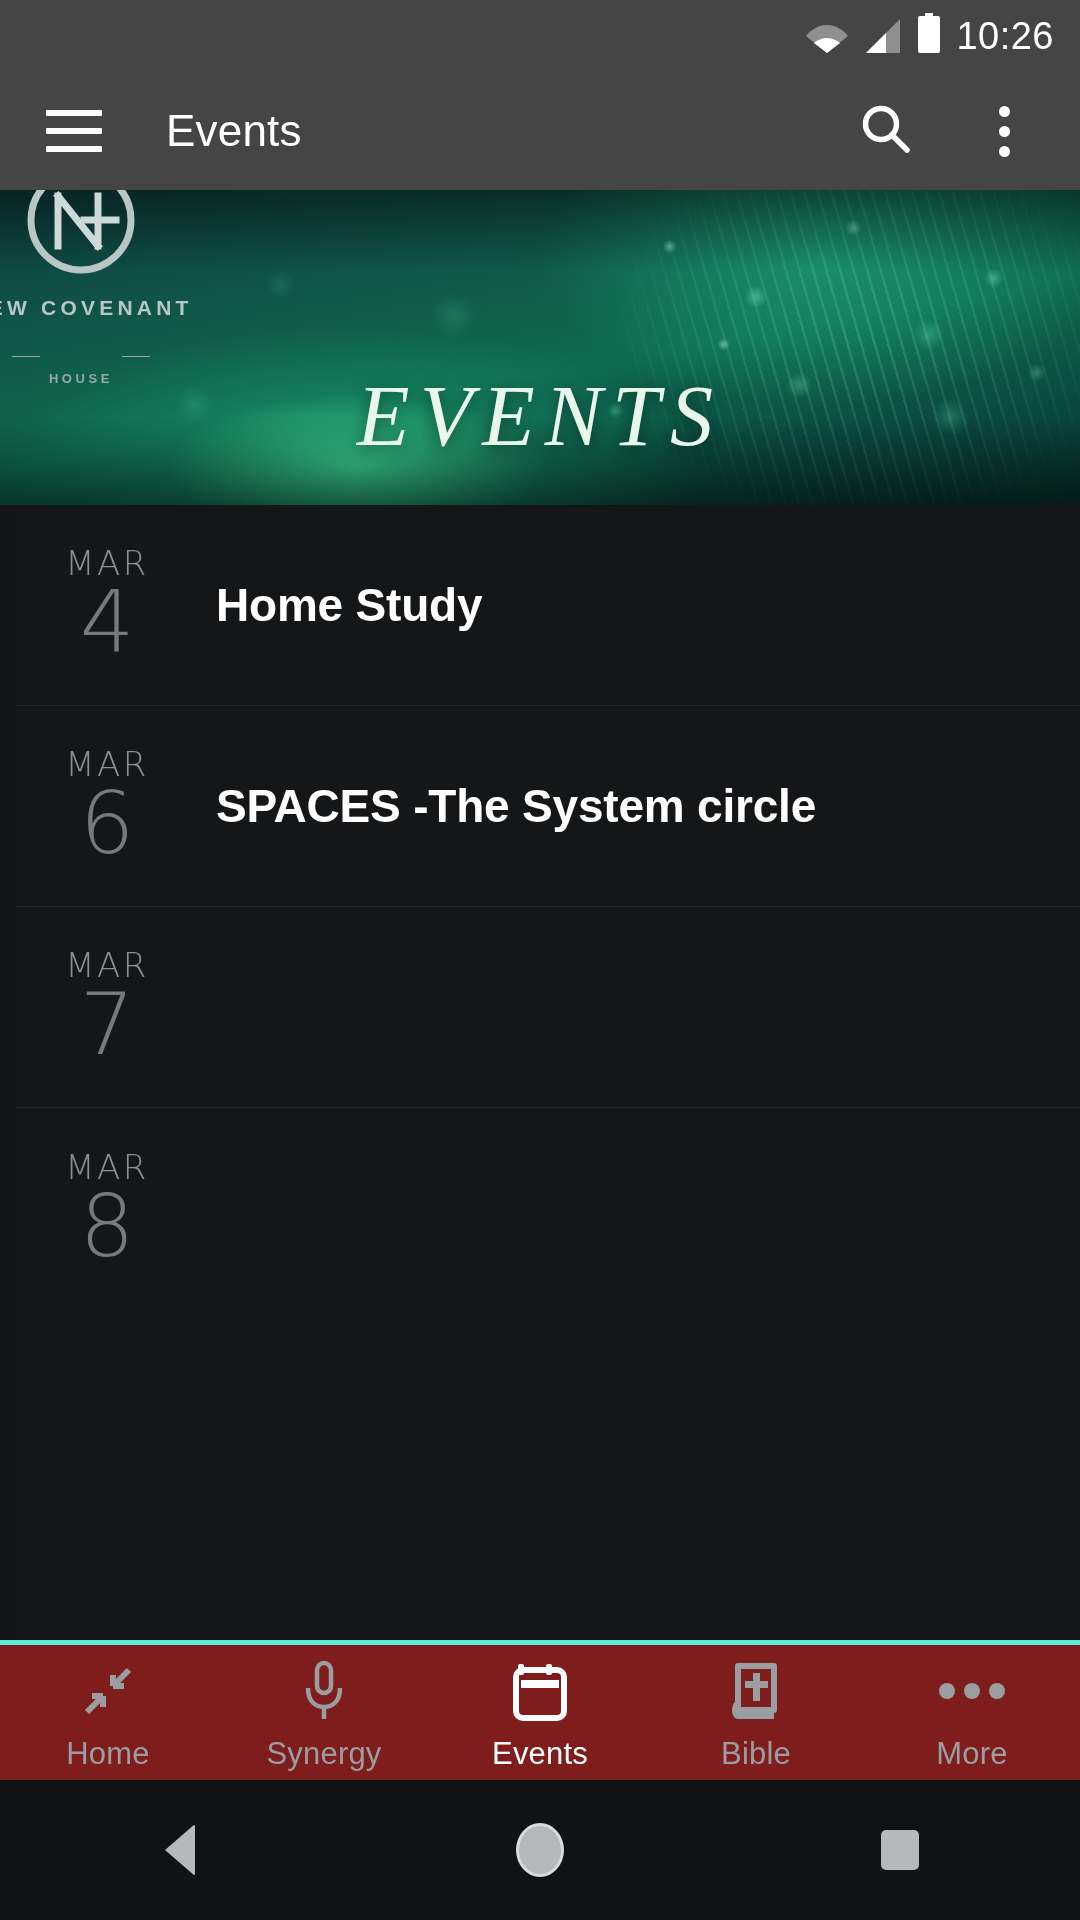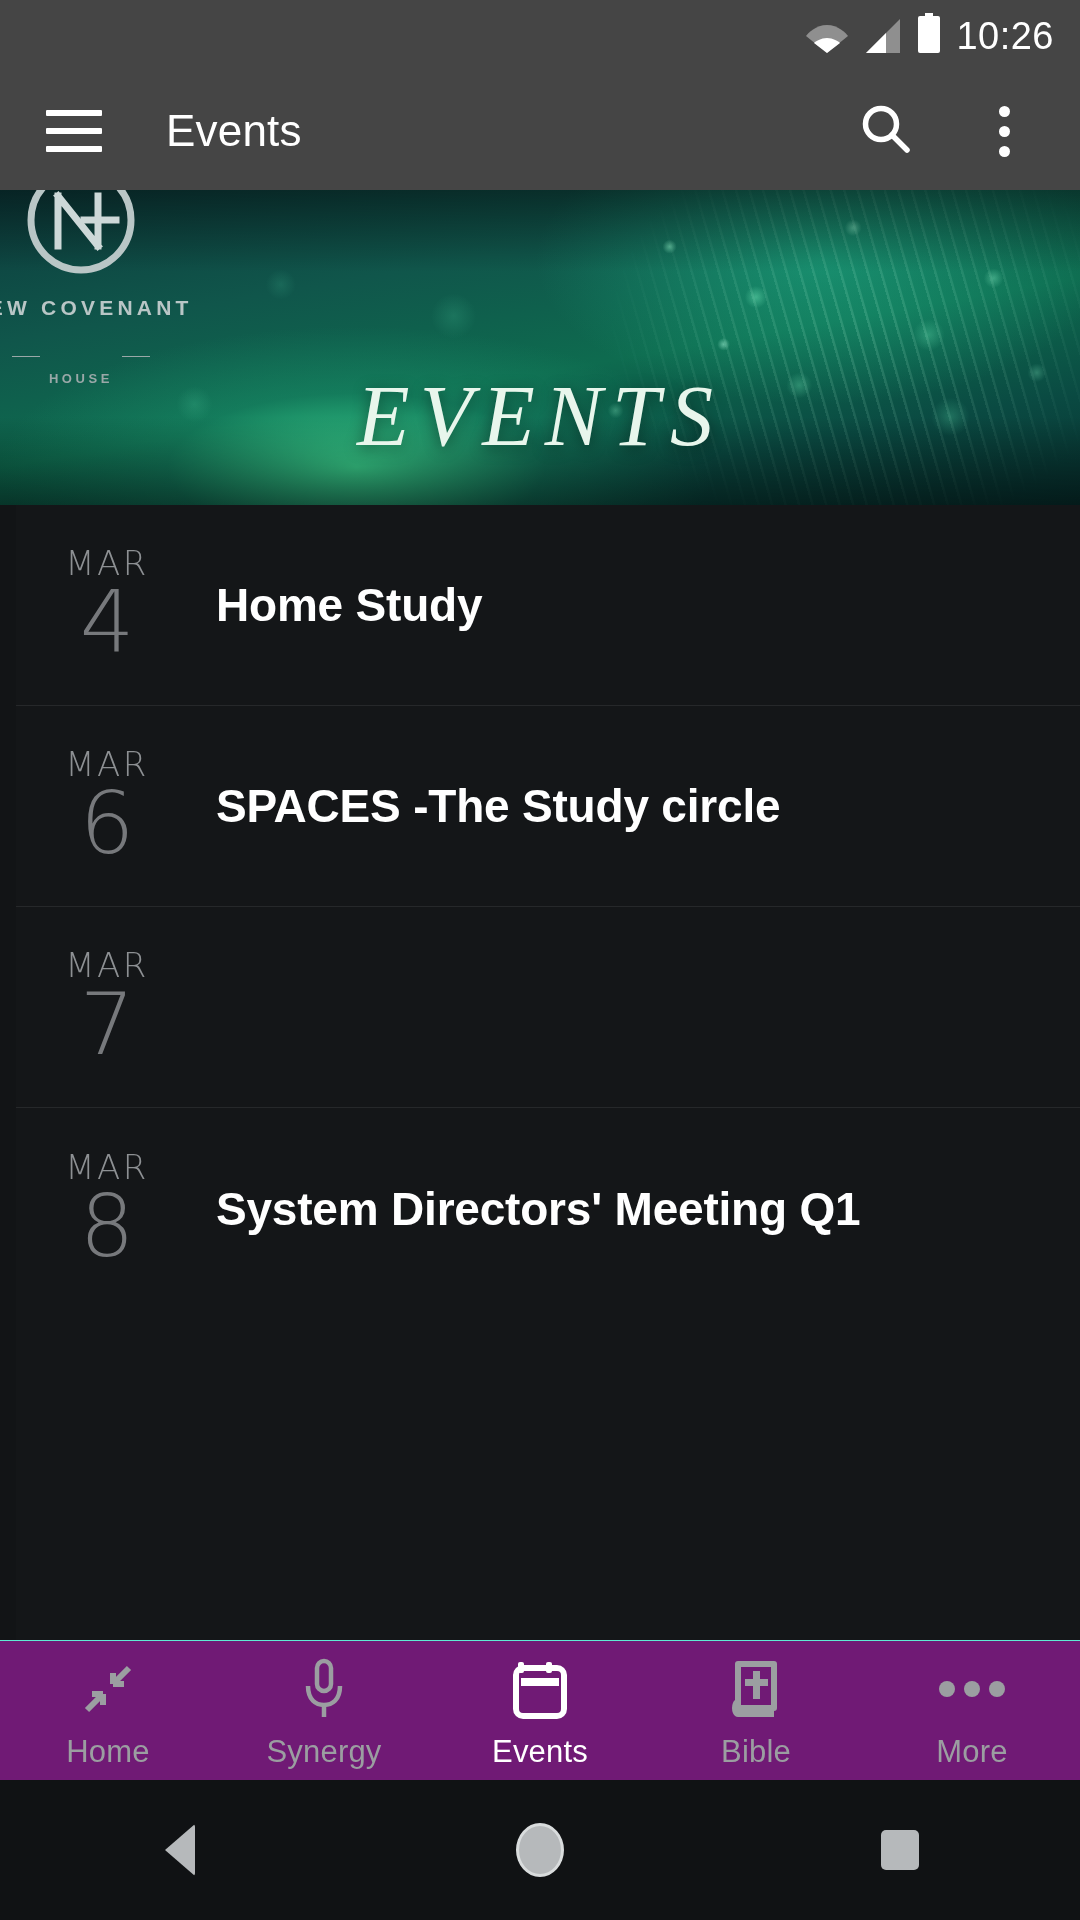--- a/index.html
+++ b/index.html
@@ -113,21 +113,21 @@
     font-family:"DejaVu Sans", sans-serif;
   }
   .event-title{
     color:#ffffff; font-size:46px; font-weight:700; letter-spacing:-0.2px;
     font-family:"Liberation Sans", sans-serif;
   }
 
   
   .tabbar{
     position:absolute; left:0; top:1640px; width:1080px; height:140px;
-    background:#701a75; border-top:1px solid #5eead4; display:flex;
+    background:#7f1d1d; border-top:5px solid #5eead4; display:flex;
   }
   .tab{
     flex:1; display:flex; flex-direction:column; align-items:center;
     justify-content:center; gap:14px; cursor:pointer; padding-top:6px;
   }
   .tab-icon{ height:62px; display:flex; align-items:center; justify-content:center; }
   .tab-label{ font-size:31px; color:#9b9ea1; letter-spacing:0.2px; }
   .tab.active .tab-label{ color:#ffffff; }
   .dots{ display:flex; gap:9px; align-items:center; }
   .dots i{ width:16px; height:16px; border-radius:50%; background:#9b9ea1; display:block; }
@@ -235,36 +235,35 @@
         <div class="date-day">4</div>
       </div>
       <div class="event-title">Home Study</div>
     </div>
 
     <div class="event-row">
       <div class="date-col">
         <div class="date-mon">MAR</div>
         <div class="date-day">6</div>
       </div>
-      <div class="event-title">SPACES -The Study circle</div>
+      <div class="event-title">SPACES -The System circle</div>
     </div>
 
     <div class="event-row">
       <div class="date-col">
         <div class="date-mon">MAR</div>
         <div class="date-day">7</div>
       </div>
     </div>
 
     <div class="event-row">
       <div class="date-col">
         <div class="date-mon">MAR</div>
         <div class="date-day">8</div>
       </div>
-      <div class="event-title">System Directors' Meeting Q1</div>
     </div>
 
   </div>
 
   <div class="tabbar">
 
     <div class="tab">
       <div class="tab-icon">
         <svg width="58" height="58" viewBox="0 0 58 58">
           <path d="M50 8 L34 24 M34 24 L34 13 M34 24 L45 24" stroke="#9b9ea1" stroke-width="6" fill="none" stroke-linecap="butt" stroke-linejoin="miter"></path>

